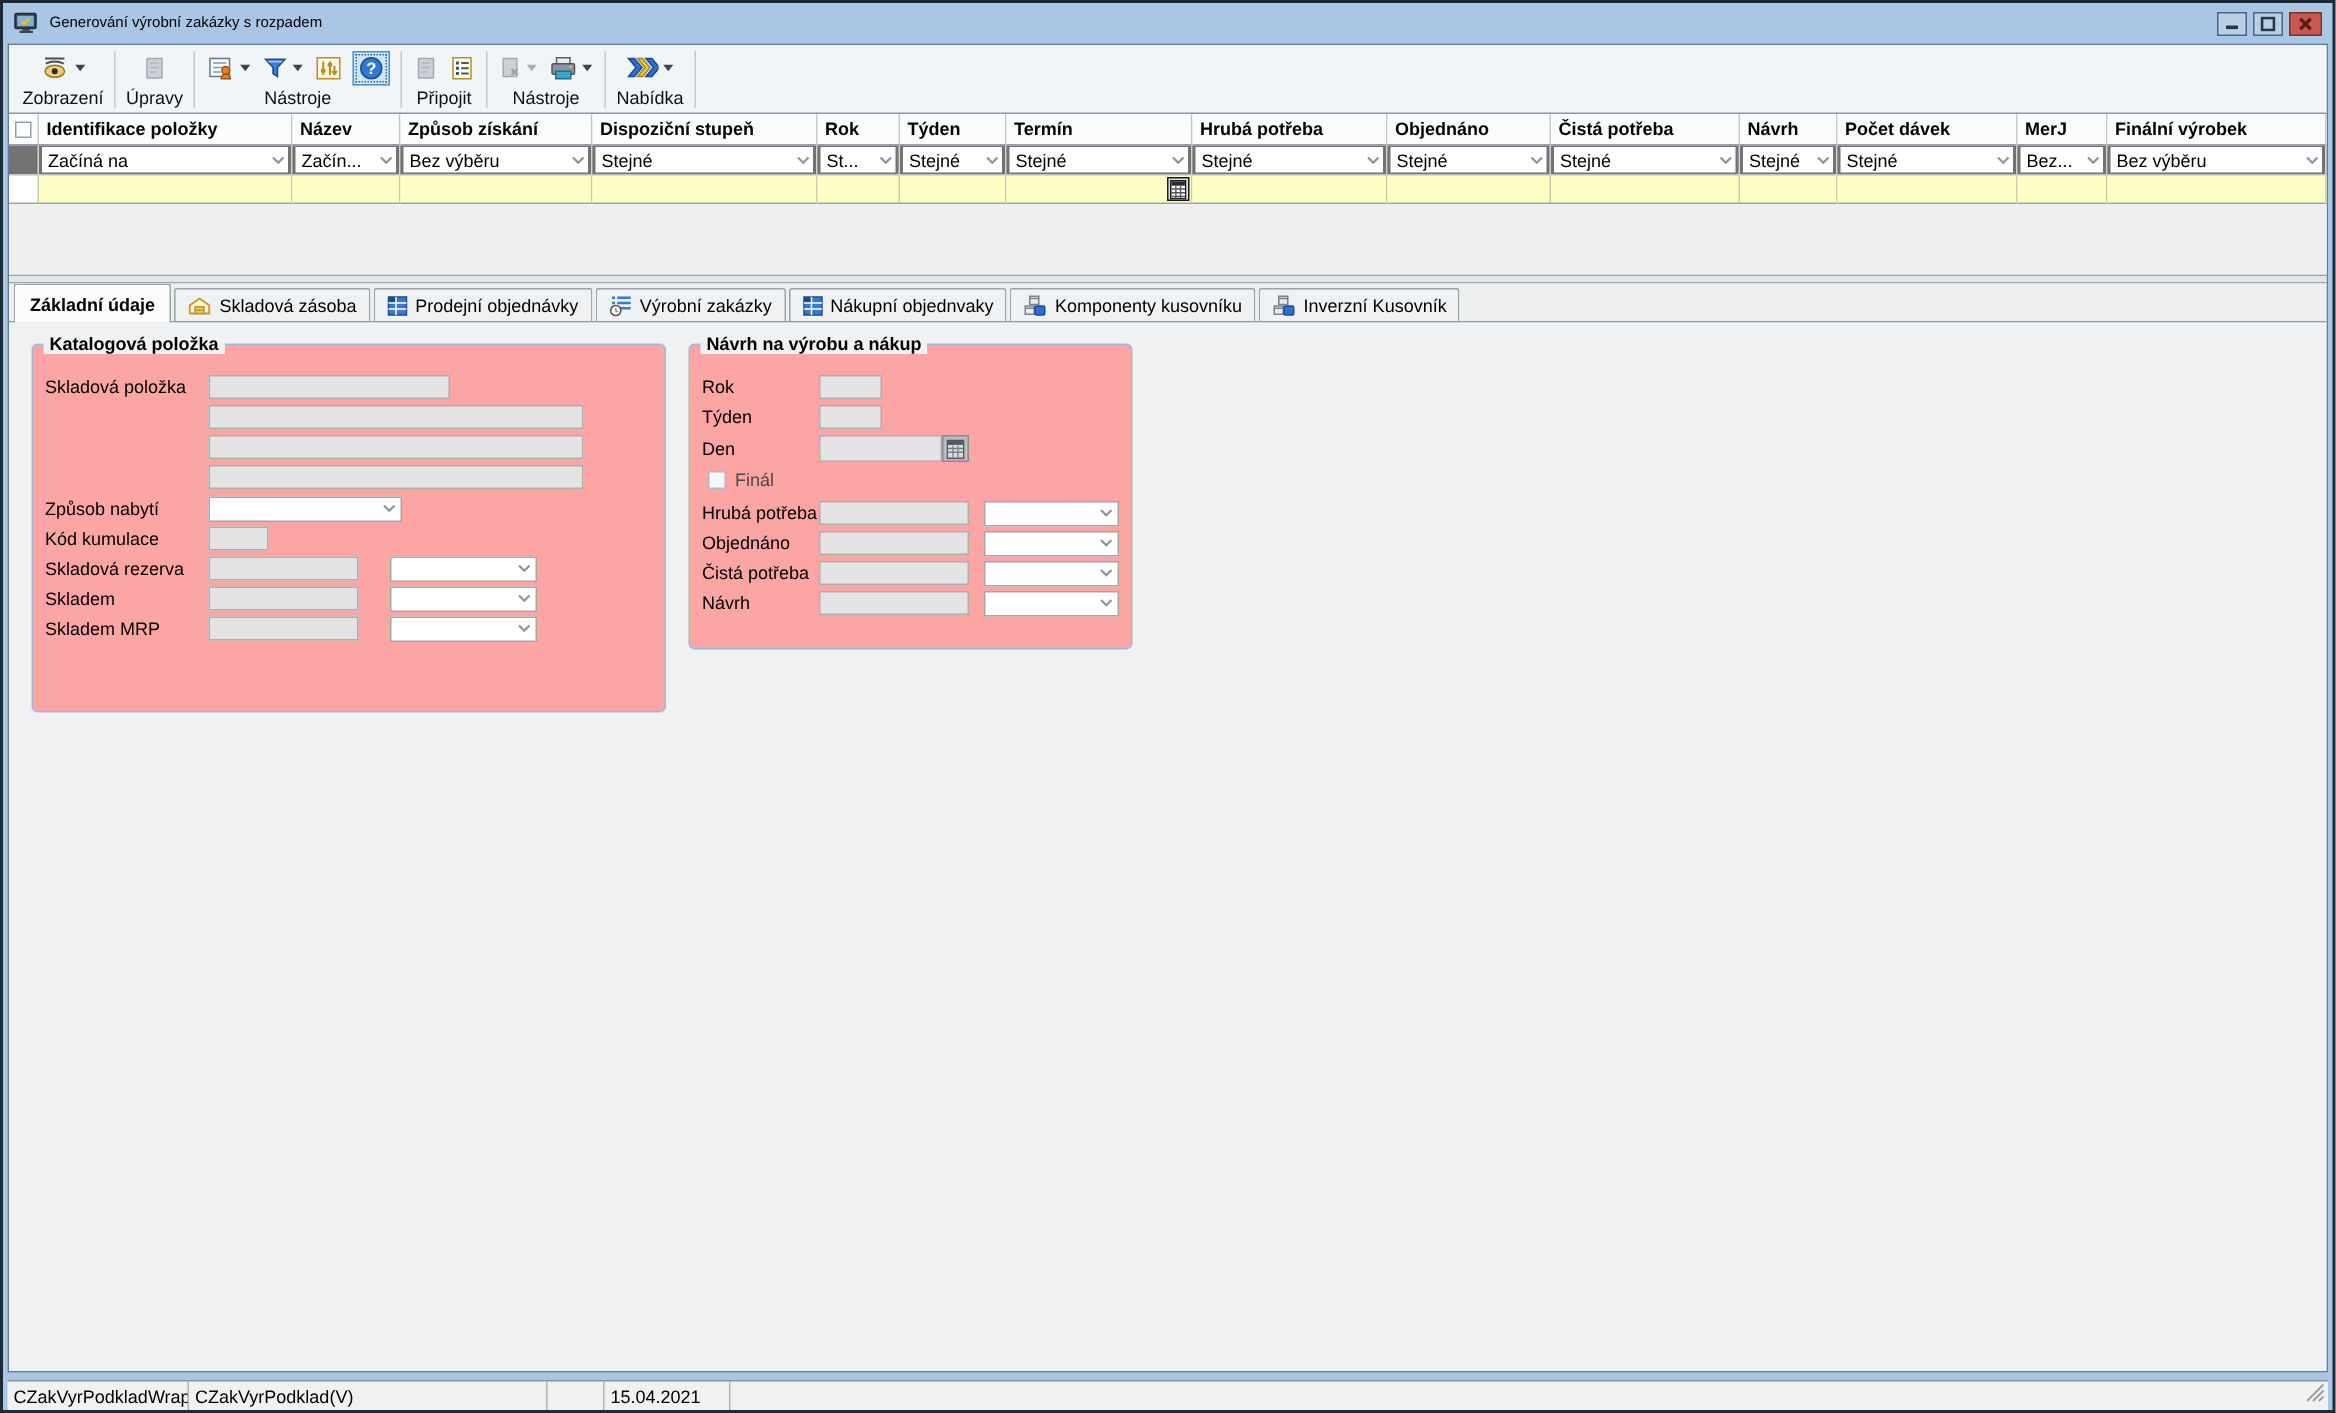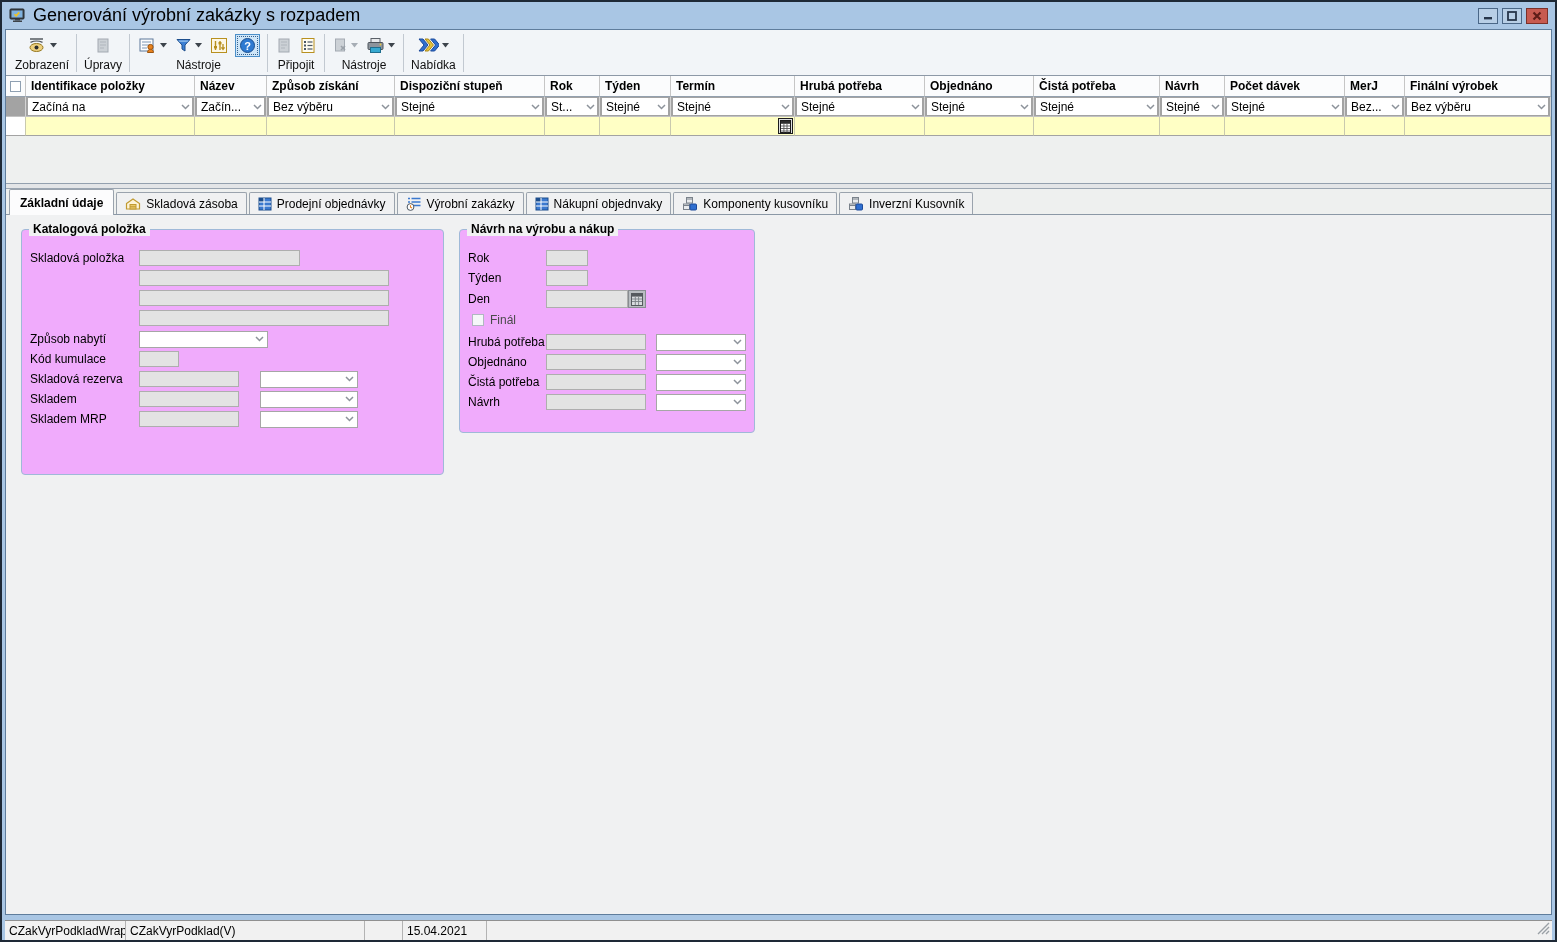--- a/index.html
+++ b/index.html
@@ -10,21 +10,21 @@
     width:1557px; height:942px;
     background:#a9c6e4;
     border:2px solid #1e2936;
     display:flex; flex-direction:column;
     padding:0 3px;
   }
 
   
   .titlebar{ height:27px; display:flex; align-items:center; padding:0 4px; flex:none; }
   .app-icon{ width:17px; height:15px; display:inline-flex; }
-  .title{ font-size:18px; color:#000; margin-left:7px; }
+  .title{ font-size:10px; color:#000; margin-left:7px; }
   .win-controls{ margin-left:auto; display:flex; gap:4px; }
   .wc{ width:20px; height:16px; border:1px solid #4a6787; background:#b8cfe6; display:flex; align-items:center; justify-content:center; padding:0; cursor:pointer; }
   .wc.close{ background:#c75a50; border-color:#7c3029; width:22px; }
 
   
   .frame{
     flex:1; min-height:0;
     border:1px solid #5f7d9c;
     background:#f0f1f2;
     display:flex; flex-direction:column;
@@ -40,41 +40,41 @@
   .help-wrap{ background:#cfe6f8; border:1px solid #4c8fc9; outline:1px dotted #35618f; outline-offset:-3px; padding:2px 3px; display:flex; align-items:center; }
 
   
   .grid{ flex:none; background:#eef0ef; border-bottom:1px solid #93a0ae; }
   .grow{ display:flex; }
   .gc{ flex:none; }
   .gh{ height:21px; background:#fbfcfd; border-right:1px solid #c6c6c6; border-bottom:1px solid #93a0ae; display:flex; align-items:center; padding-left:5px; overflow:hidden; }
   .ghl{ font-size:12px; font-weight:bold; color:#000; white-space:nowrap;text-align:center; }
   .hcb{ width:11px; height:11px; background:#fff; border:1px solid #8fa0b2; margin:0 auto; }
   .gh.selcol{ padding-left:0; display:flex; justify-content:center; }
-  .gf{ height:20px; background:#a3a3a3; border-right:1px solid #d4d4d4; border-bottom:1px solid #c2c2c2; display:flex; align-items:center; padding:1px 2px; }
+  .gf{ height:20px; background:#737373; border-right:1px solid #d4d4d4; border-bottom:1px solid #c2c2c2; display:flex; align-items:center; padding:1px 2px; }
   .fcombo{ flex:1; min-width:0; height:17px; display:flex; align-items:center; background:#fff; font-size:12px; color:#000; padding:0 2px 0 4px; cursor:pointer; }
   .ftext{ flex:1; min-width:0; overflow:hidden; white-space:nowrap; }
   .chev{ flex:none; margin-left:2px; }
   .gy{ height:19px; background:#ffffc5; border-right:1px solid #c9c9ae; border-bottom:1px solid #a3a3a3; position:relative; }
   .gy.gysel{ background:#ffffff; }
   .ycal{ position:absolute; right:1px; top:1px; bottom:1px; width:15px; border:1px solid #1c1c1c; background:#dfe1e3; padding:0; display:flex; align-items:center; justify-content:center; cursor:pointer; }
   .gempty{ height:47px; background:#eef0ef; }
 
   
   .splitter{ height:5px; flex:none; background:#e3e5e7; border-bottom:1px solid #9aa5b1; cursor:row-resize; }
 
   
   .tabstrip{ height:26px; flex:none; background:#eef0ef; display:flex; align-items:flex-end; padding-left:3px; border-bottom:1px solid #8b98a6; }
   .tab{ display:flex; align-items:center; gap:5px; height:22px; padding:0 8px; background:#f0f1f2; border:1px solid #9aa3ad; border-bottom:none; border-radius:2px 2px 0 0; margin-right:2px; font-size:12px; white-space:nowrap; cursor:pointer; position:relative; }
   .tab.active{ height:26px; margin-bottom:-1px; background:#fcfcfd; font-weight:bold; z-index:2; padding:0 10px; }
   .ticon{ display:inline-flex; flex:none; }
 
   
   .content{ flex:1; min-height:0; background:#f0f1f2; display:flex; align-items:flex-start; gap:15px; padding:14px 0 0 15px; }
-  .groupbox{ position:relative; border:1px solid #9fb9d8; border-radius:4px; background:#f0abfc; }
+  .groupbox{ position:relative; border:1px solid #9fb9d8; border-radius:4px; background:#fca5a5; }
   .gb-title{ position:absolute; top:-8px; left:7px; background:#f0f1f2; padding:0 4px; font-size:12px; font-weight:bold; color:#000; white-space:nowrap; }
   .gb-body{ padding:20px 8px 10px 8px; }
   .frow{ display:flex; align-items:center; height:16px; margin-bottom:4px; }
   .flabel{ font-size:12px; color:#000; flex:none; white-space:nowrap; }
   .lw109{ width:109px; } .lw78{ width:78px; }
   .gfield{ height:16px; background:#e3e3e3; border:1px solid #aeaeae; flex:none; }
   .combo{ height:17px; background:#fff; border:1px solid #a6a6a6; display:flex; align-items:center; padding:0 3px 0 4px; flex:none; cursor:pointer; }
   .combo .ctext{ flex:1; font-size:12px; }
   .calbtn{ width:18px; height:18px; margin-left:0; border:1px solid #888c91; background:#b9bdc1; display:flex; align-items:center; justify-content:center; padding:0; flex:none; cursor:pointer; }
   .cbx{ width:12px; height:12px; border:1px solid #b0b8c1; background:#f5f7f9; flex:none; }

